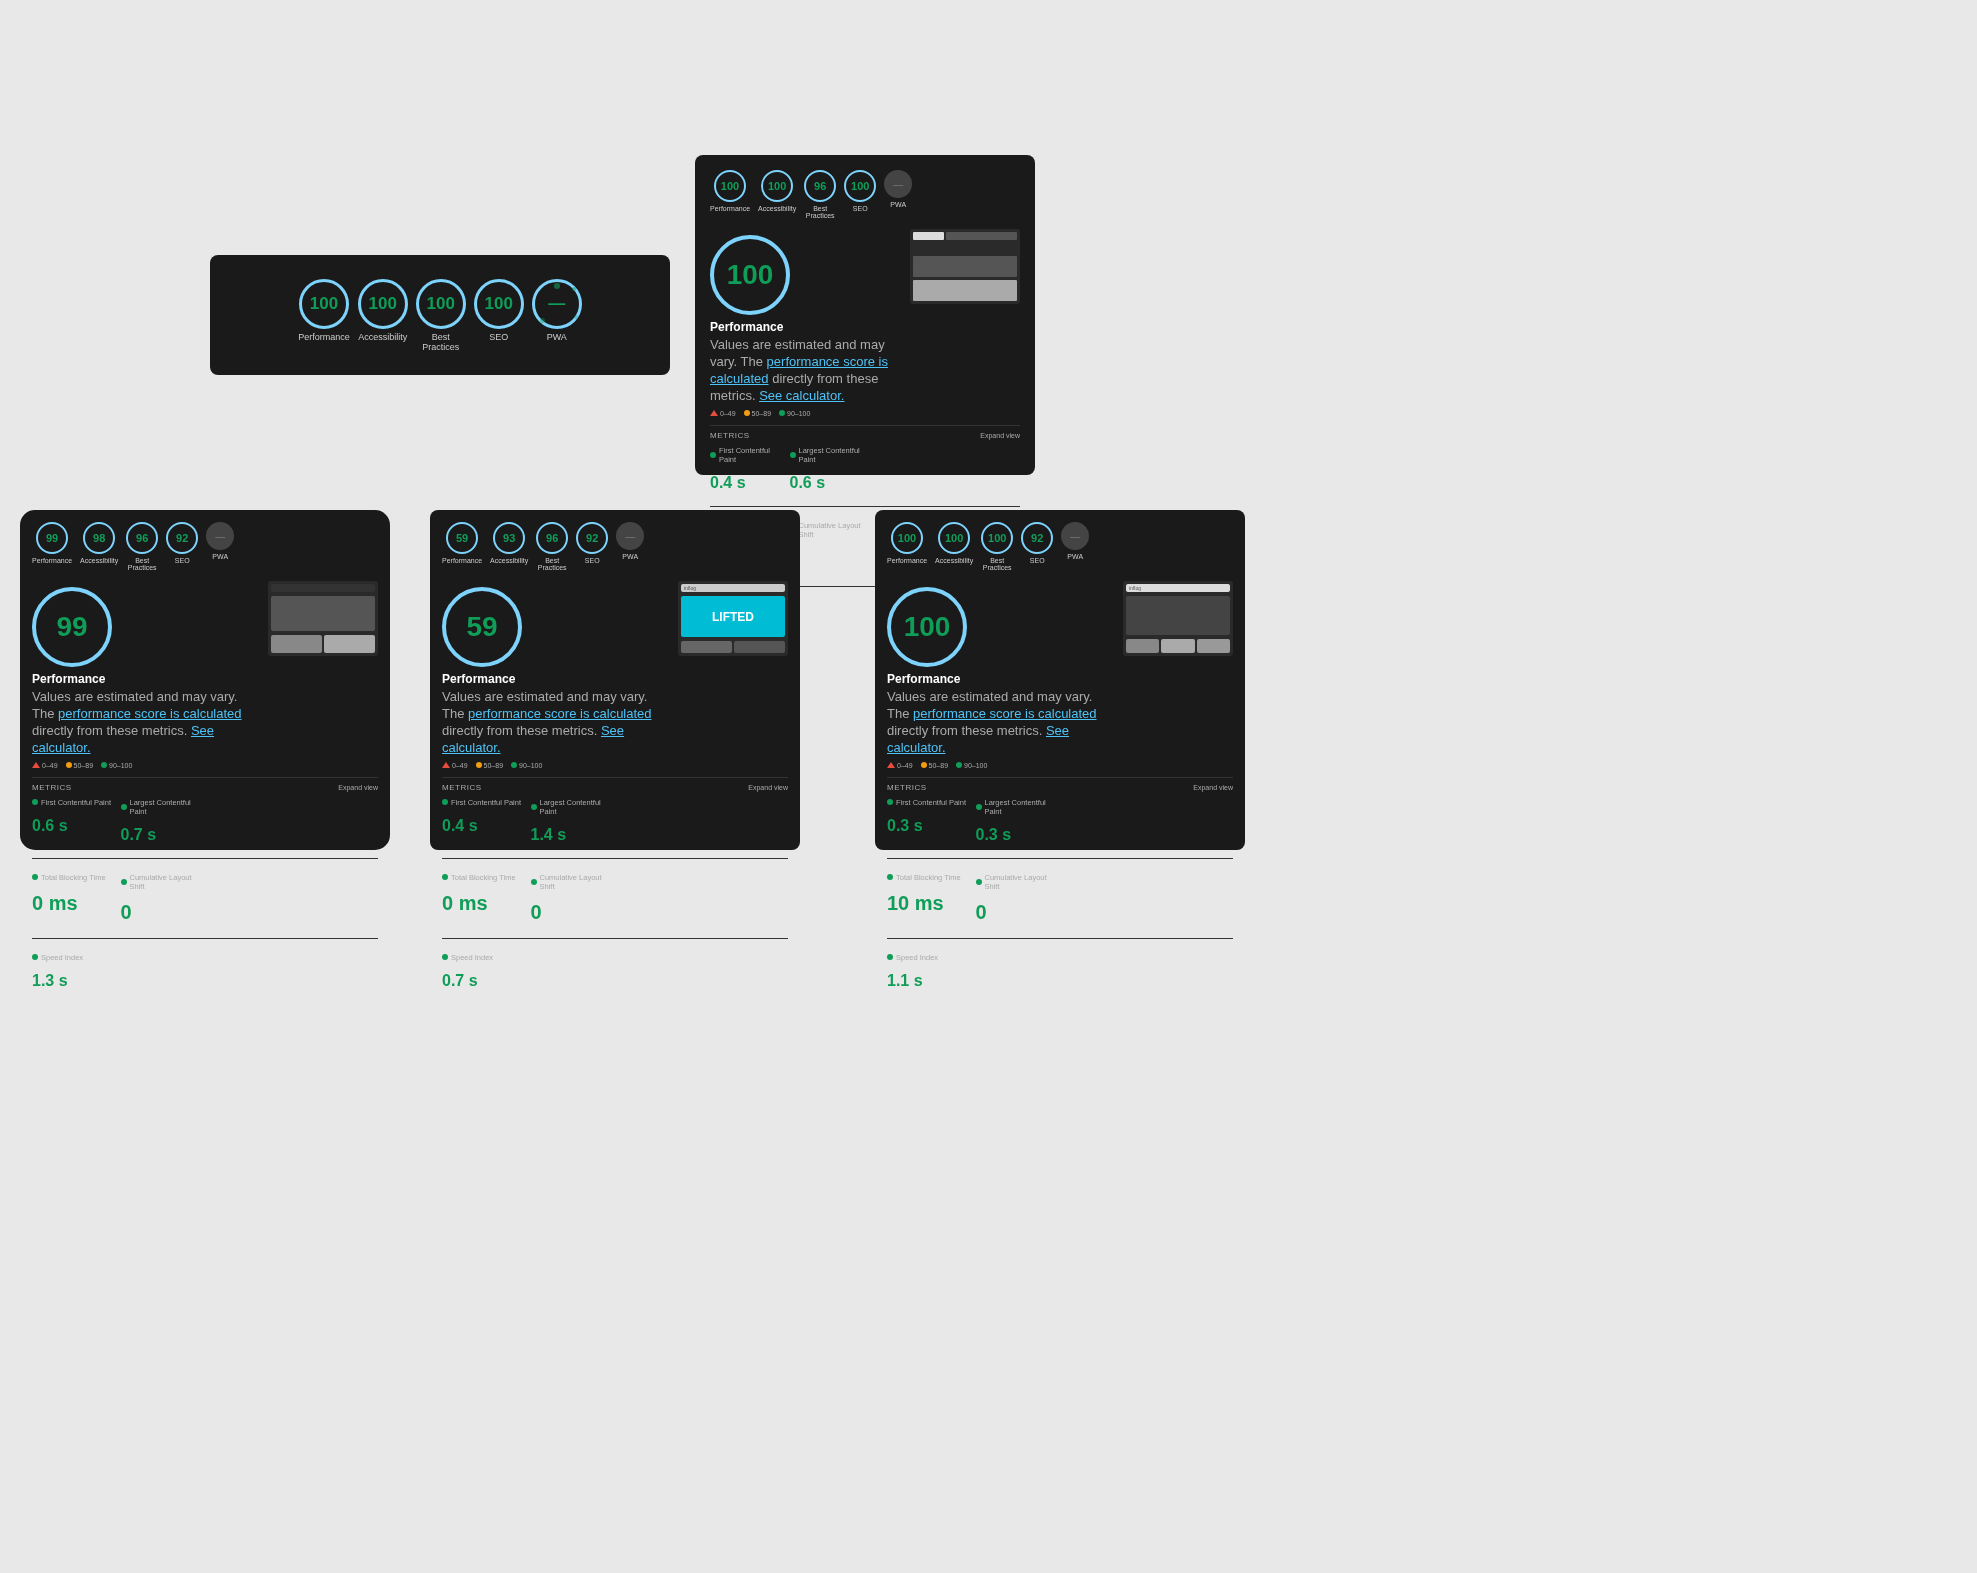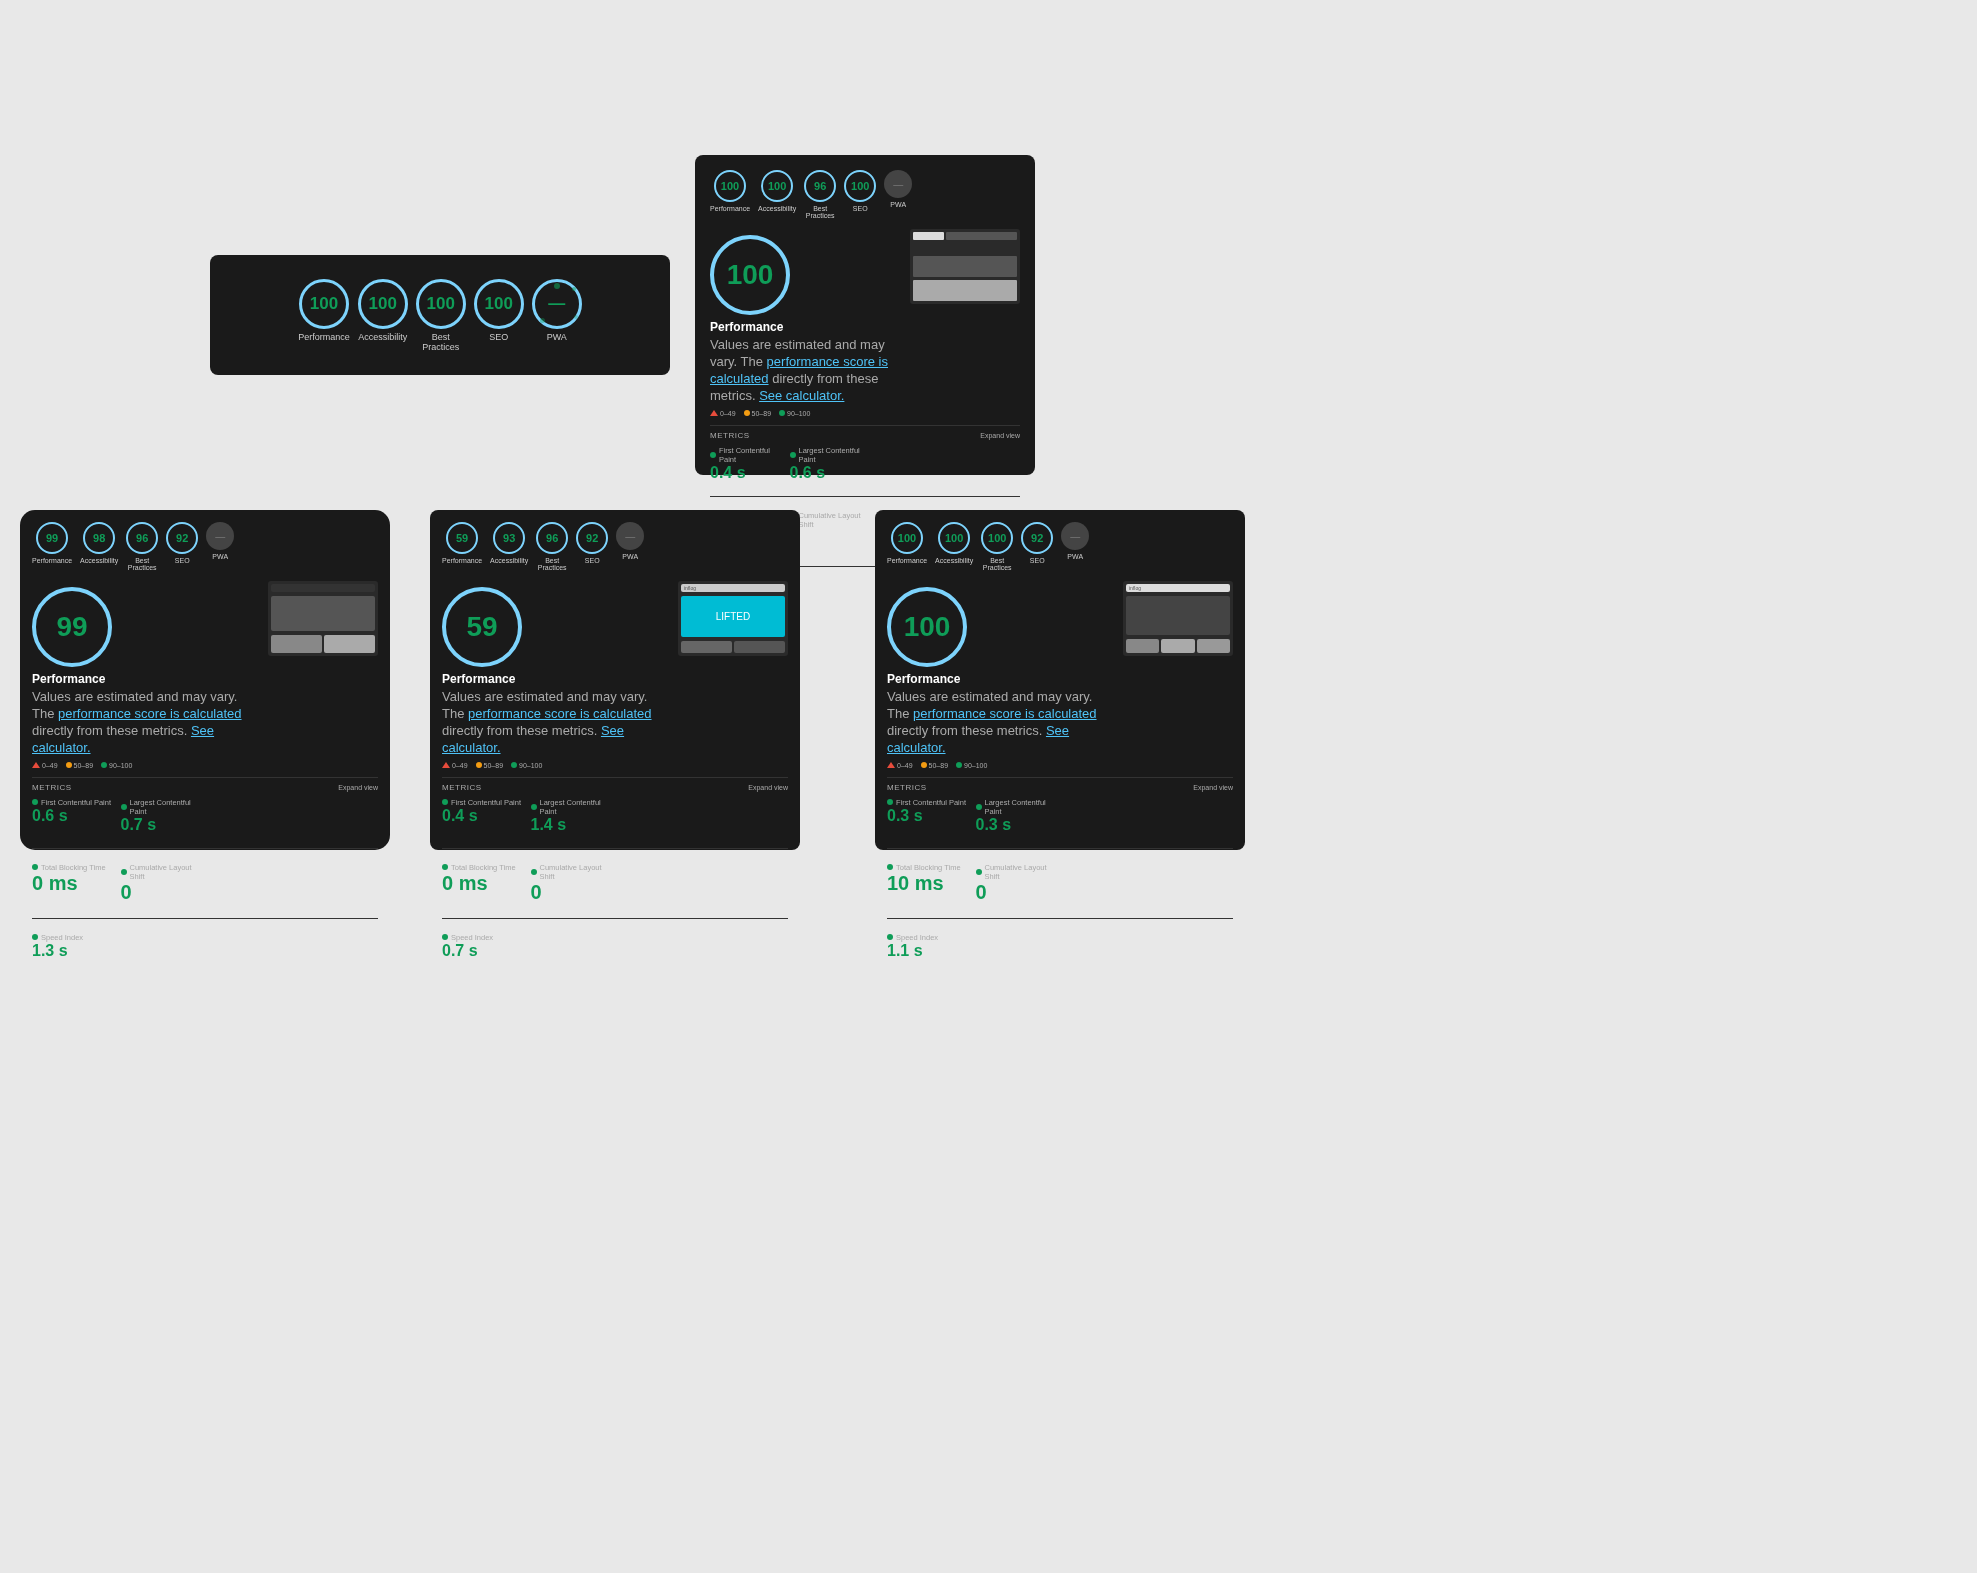--- a/index.html
+++ b/index.html
@@ -223,21 +223,21 @@
       width: 6px; height: 6px;
       border-radius: 50%;
       background: #0f9d58;
       flex-shrink: 0;
     }
 
     .metric-value {
       font-size: 16px;
       color: #0f9d58;
       font-weight: bold;
-      margin-top: 0;
+      margin-top: 10px;
     }
 
     .metric-value.medium {
       font-size: 20px;
     }
 
     .divider {
       height: 1px;
       background: #333;
       margin: 6px 0;
@@ -627,21 +627,21 @@
           <div class="legend-dot" style="background:#0f9d58"></div>
           <span>90–100</span>
         </div>
       </div>
     </div>
     <div class="thumb-right">
       <div style="background:#ccc;height:8px;border-radius:2px;margin-bottom:2px;display:flex;align-items:center;padding:0 3px">
         <span style="font-size:5px;color:#555">inflog</span>
       </div>
       <div style="background:#00bcd4;flex:1;border-radius:2px;height:25px;display:flex;align-items:center;justify-content:center;">
-        <span style="color:#fff;font-size:10px;font-weight:normal">LIFTED</span>
+        <span style="color:#fff;font-size:12px;font-weight:bold">LIFTED</span>
       </div>
       <div style="display:flex;gap:2px;margin-top:2px">
         <div style="background:#666;flex:1;height:12px;border-radius:2px"></div>
         <div style="background:#555;flex:1;height:12px;border-radius:2px"></div>
       </div>
     </div>
   </div>
   <div class="metrics-section">
     <div class="separator"></div>
     <div class="metrics-header">

